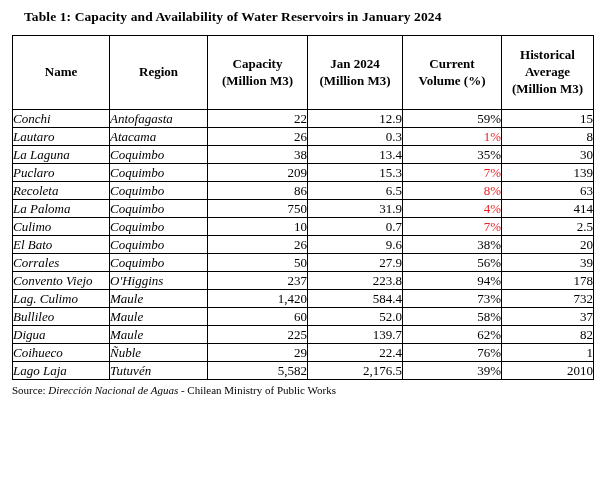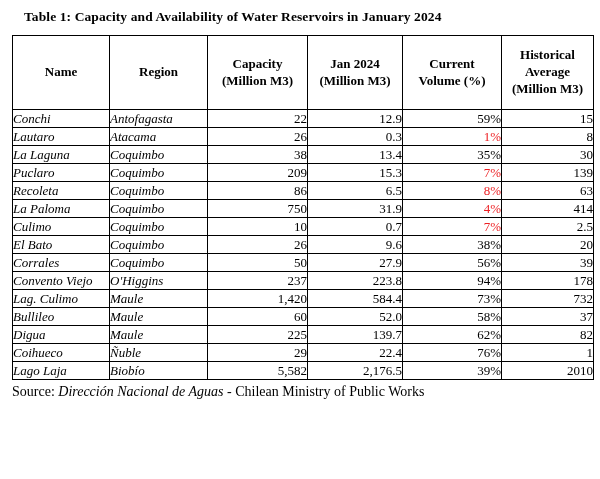--- a/index.html
+++ b/index.html
@@ -61,21 +61,21 @@
   }
   td.c-num {
     text-align: right;
     padding-right: 8px;
   }
   td.alert {
     color: var(--alert-red, #ed2024);
   }
   .source-note {
     margin: 4px 0 0 12px;
-    font-size: 14px;
+    font-size: 11px;
   }
   .source-note .it {
     font-style: italic;
   }
 </style>
 </head>
 <body>
 
 <div class="page">
 
@@ -213,21 +213,21 @@
         <tr>
           <td class="c-text">Coihueco</td>
           <td class="c-text">Ñuble</td>
           <td class="c-num">29</td>
           <td class="c-num">22.4</td>
           <td class="c-num">76%</td>
           <td class="c-num">1</td>
         </tr>
         <tr>
           <td class="c-text">Lago Laja</td>
-          <td class="c-text">Biobío</td>
+          <td class="c-text">Tutuvén</td>
           <td class="c-num">5,582</td>
           <td class="c-num">2,176.5</td>
           <td class="c-num">39%</td>
           <td class="c-num">2010</td>
         </tr>
       </tbody>
   </table>
 
   <div class="source-note"><span>Source: </span><span class="it">Dirección Nacional de Aguas</span><span> - Chilean Ministry of Public Works</span></div>
 

